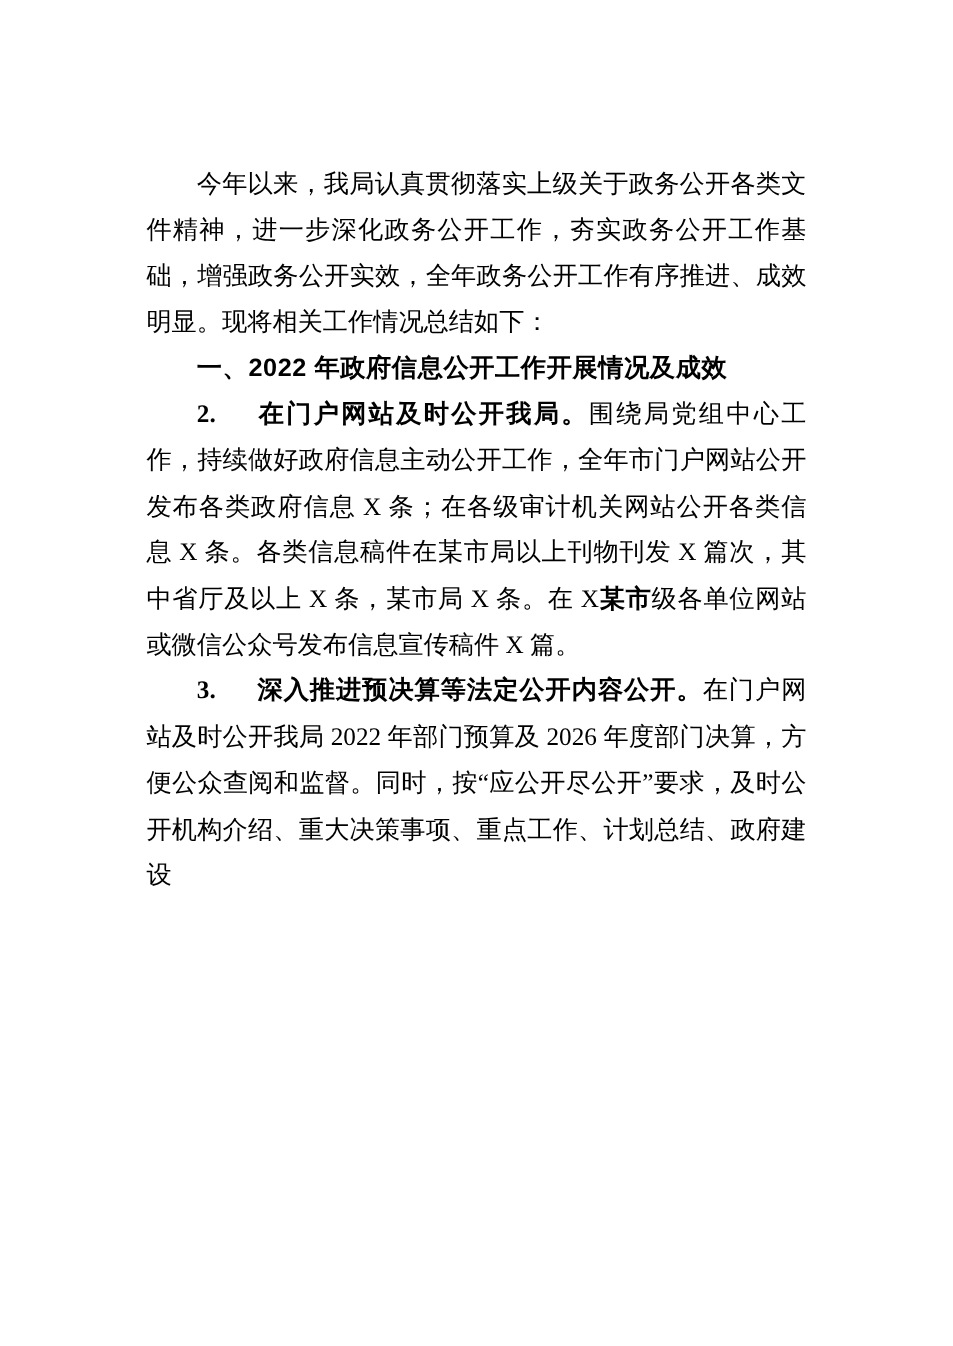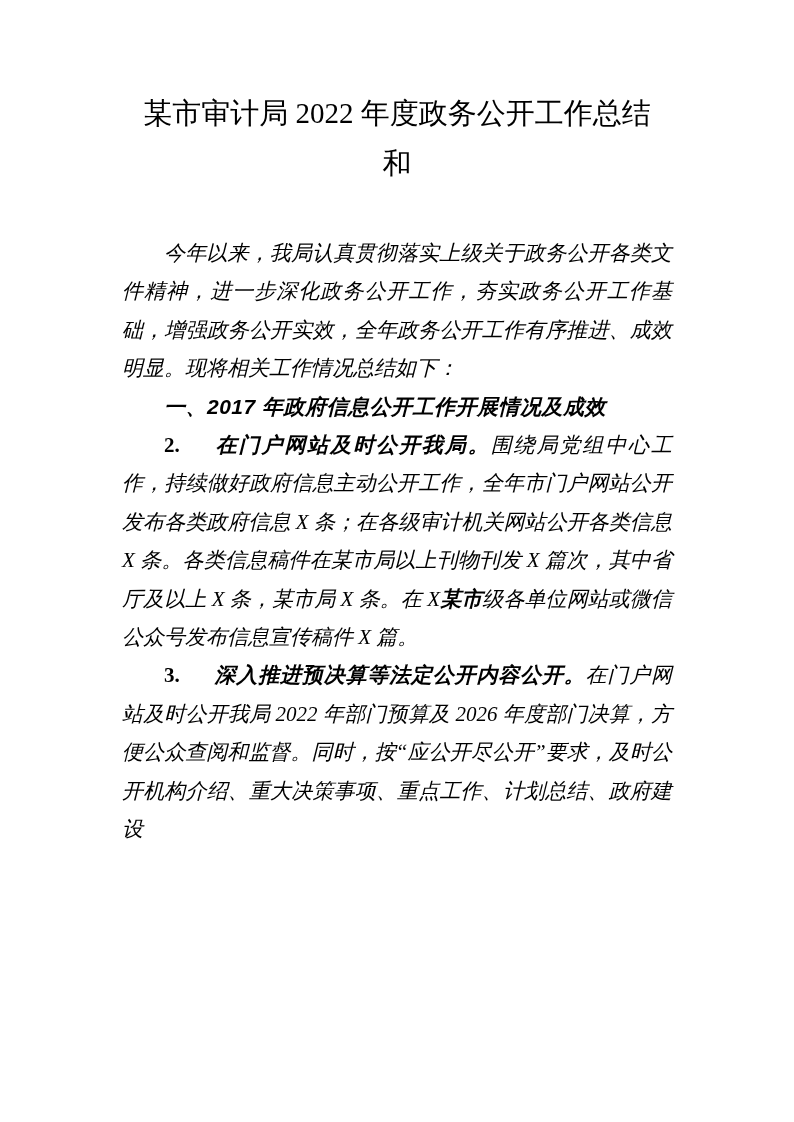--- a/index.html
+++ b/index.html
@@ -33,44 +33,40 @@
     margin-top: 46px;
     font-size: 21px;
     line-height: 38.4px;
     text-align: justify;
     text-align-last: left;
   }
   p.block {
     margin: 0;
     text-indent: 42px;
   }
-  .block .run { font-family: inherit; font-style: italic; }
+  .block .run { font-family: inherit; }
   .run.bold { font-weight: bold; }
   .block.heading1 {
     font-family: "Liberation Sans", "DejaVu Sans", sans-serif;
     font-weight: bold;
     letter-spacing: 0.5px;
   }
   .block.heading2 {
     font-style: italic;
     letter-spacing: 1px;
   }
   .item-number {
     font-weight: bold;
     margin-right: 34px;
   }
 </style>
 </head>
 <body>
 
 <div class="doc-page">
-  <h1 class="doc-title">
-    <span class="title-line">某市审计局 2022 年度政务公开工作总结</span><br>
-    <span class="title-line">和</span>
-  </h1>
 
   <div class="doc-body">
       <p class="block paragraph"><span class="run">今年以来，我局认真贯彻落实上级关于政务公开各类文件精神，进一步深化政务公开工作，夯实政务公开工作基础，增强政务公开实效，全年政务公开工作有序推进、成效明显。现将相关工作情况总结如下：</span></p>
-      <p class="block heading1"><span class="run bold">一、2017 年政府信息公开工作开展情况及成效</span></p>
+      <p class="block heading1"><span class="run bold">一、2022 年政府信息公开工作开展情况及成效</span></p>
       <p class="block item"><span class="item-number">2.</span><span class="run bold">在门户网站及时公开我局。</span><span class="run">围绕局党组中心工作，持续做好政府信息主动公开工作，全年市门户网站公开发布各类政府信息 X 条；在各级审计机关网站公开各类信息 X 条。各类信息稿件在某市局以上刊物刊发 X 篇次，其中省厅及以上 X 条，某市局 X 条。在 X</span><span class="run bold">某市</span><span class="run">级各单位网站或微信公众号发布信息宣传稿件 X 篇。</span></p>
       <p class="block item"><span class="item-number">3.</span><span class="run bold">深入推进预决算等法定公开内容公开。</span><span class="run">在门户网站及时公开我局 2022 年部门预算及 2026 年度部门决算，方便公众查阅和监督。同时，按“应公开尽公开”要求，及时公开机构介绍、重大决策事项、重点工作、计划总结、政府建设</span></p>
     </div>
 </div>
 
 </body></html>

